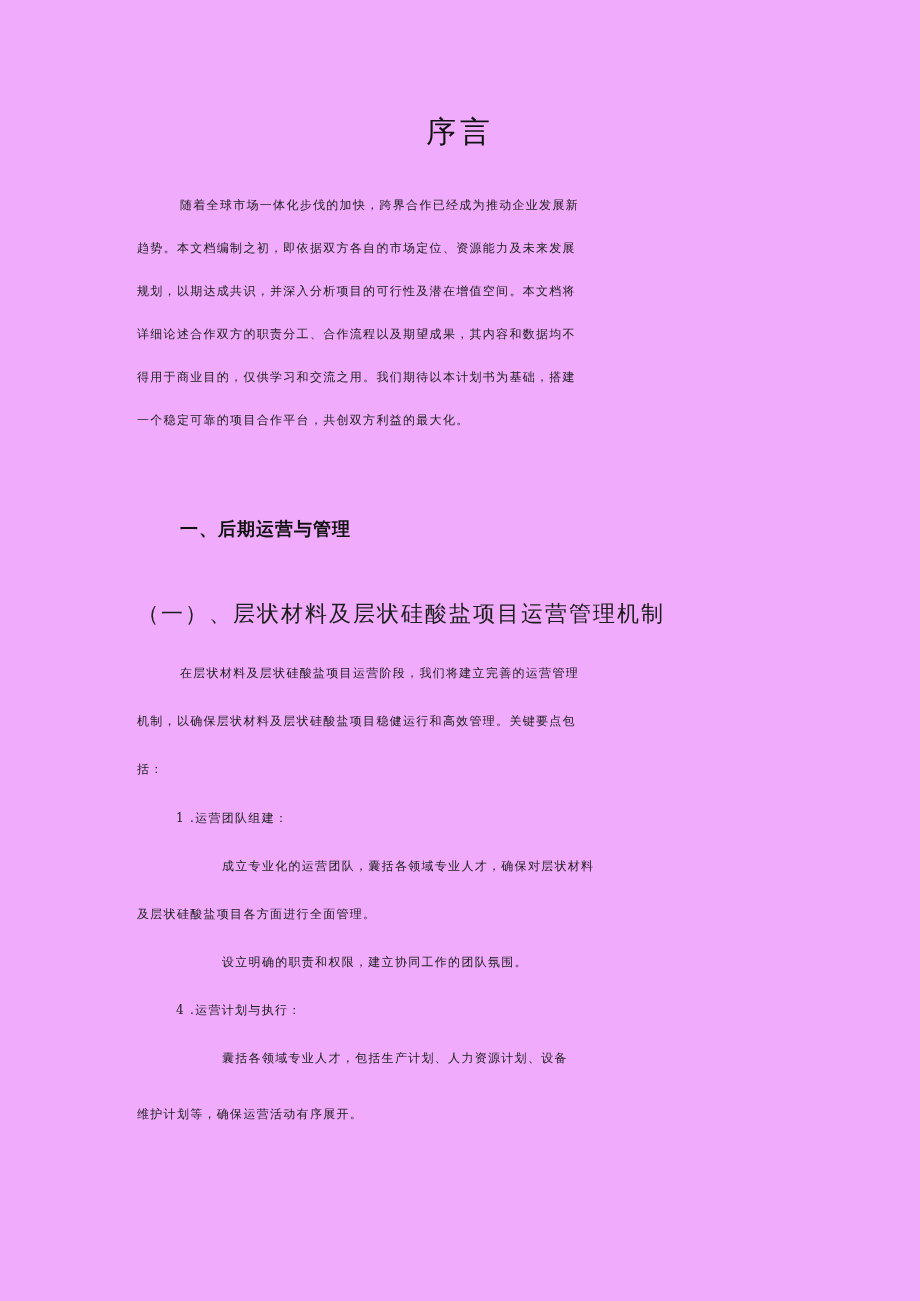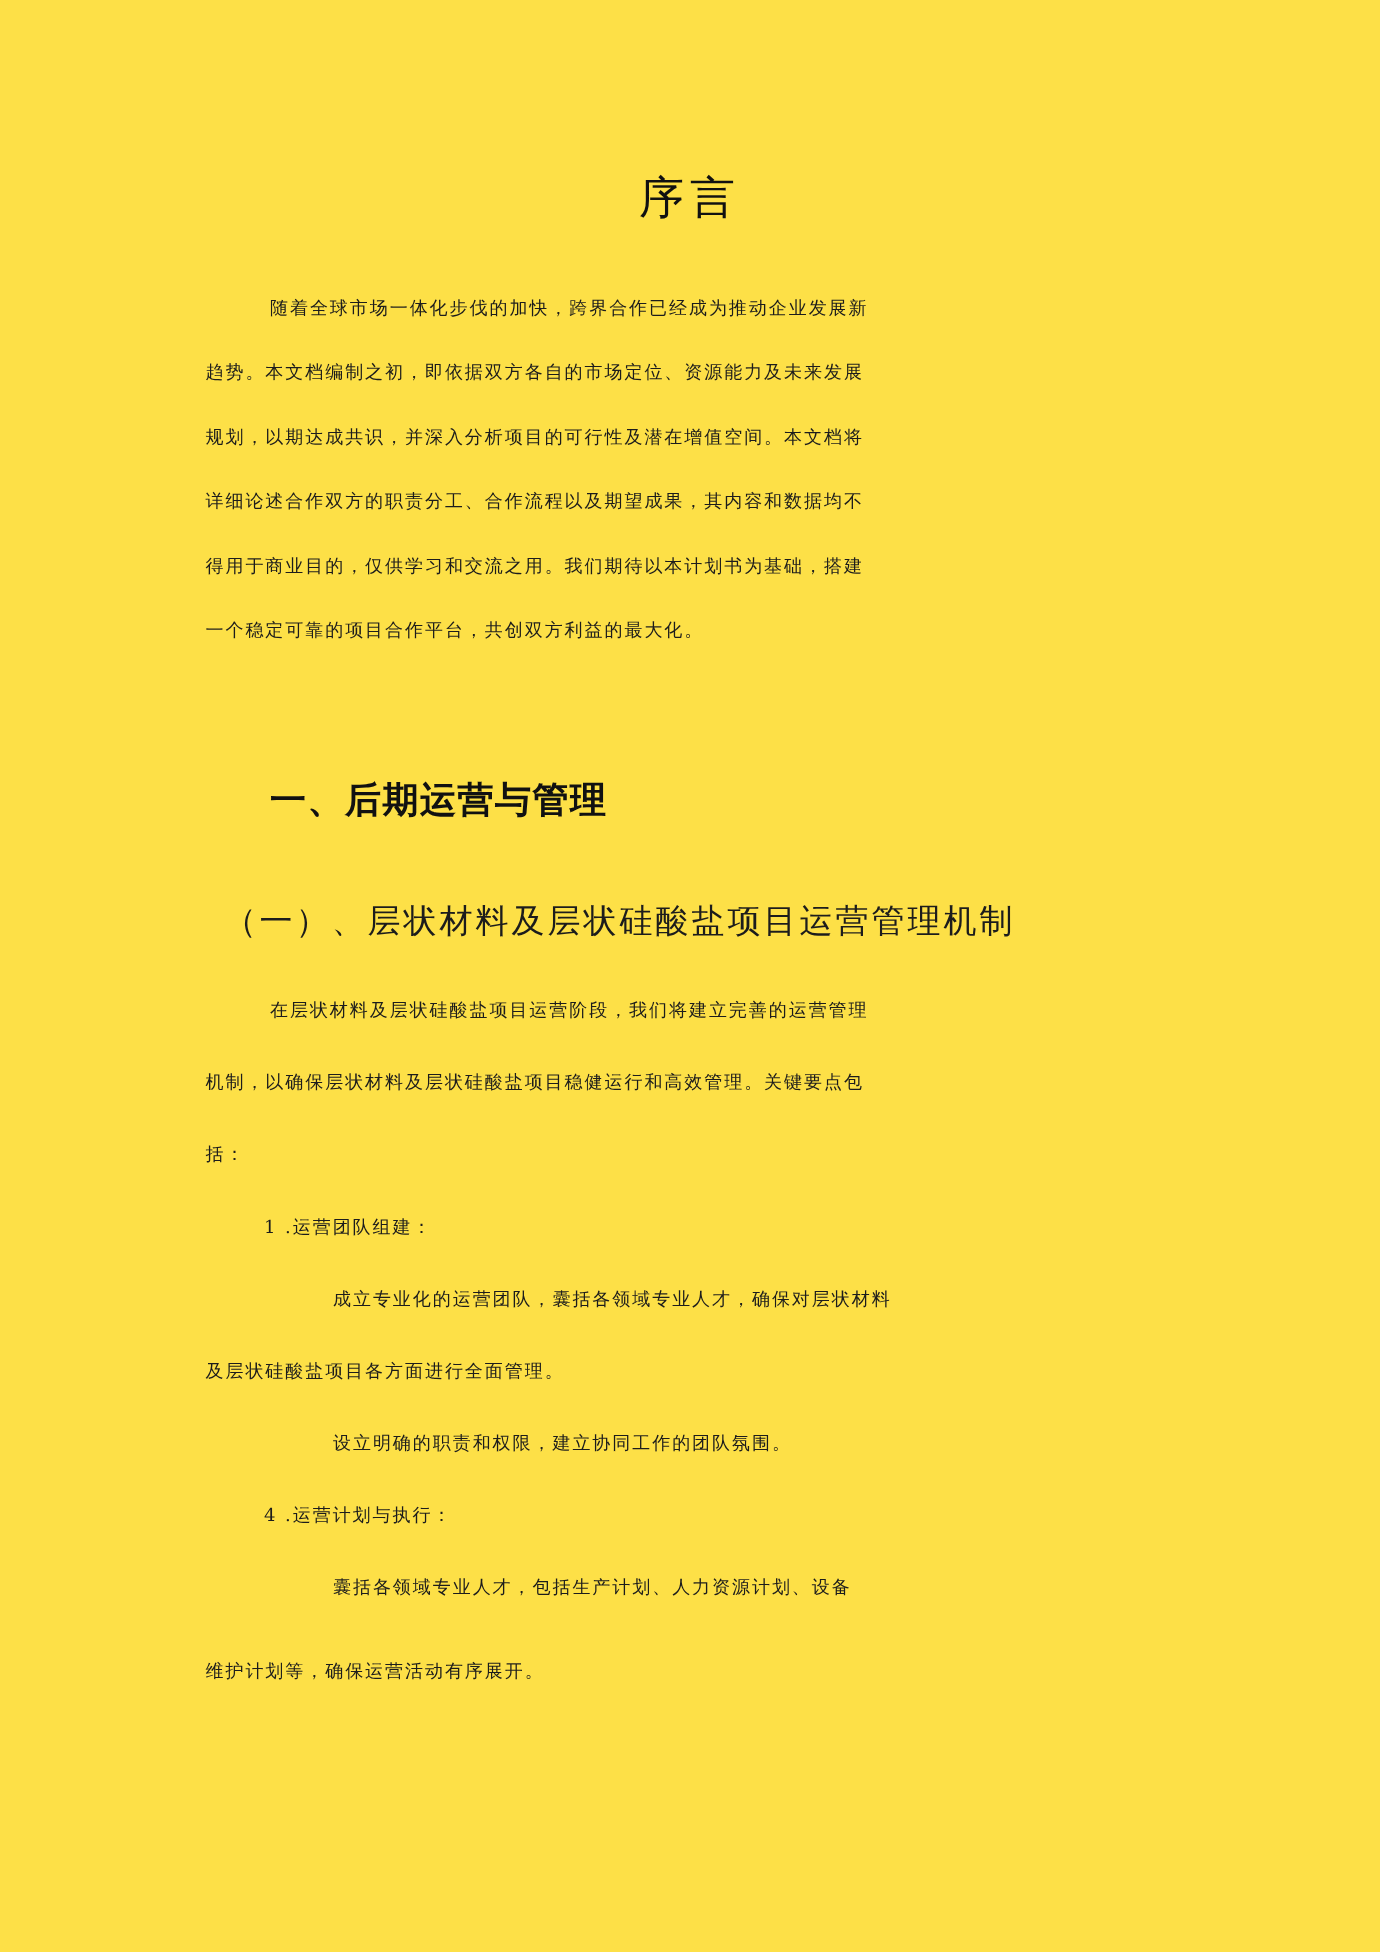--- a/index.html
+++ b/index.html
@@ -1,22 +1,22 @@
 <!DOCTYPE html>
 <html><head>
 <meta charset="utf-8">
 <style>
   html, body { margin: 0; padding: 0; background: #ffffff; }
   body { width: 920px; height: 1301px; position: relative; overflow: hidden;
          font-family: "DejaVu Serif", "Liberation Serif", serif; color: #1a1a1a; }
-  .page { position: absolute; left: 0; top: 0; width: 920px; height: 1301px; background: #fde047; }
+  .page { position: absolute; left: 0; top: 0; width: 920px; height: 1301px; background: #f0abfc; }
   .title { position: absolute; top: 112px; left: 0; width: 920px; text-align: center;
            font-size: 30px; letter-spacing: 4px; color: #111; font-weight: normal; }
   .line { position: absolute; white-space: nowrap; font-size: 12px; letter-spacing: 1.3px; color: #1c1c1c; }
-  .h1 { position: absolute; white-space: nowrap; font-size: 24px; font-weight: bold;
+  .h1 { position: absolute; white-space: nowrap; font-size: 18px; font-weight: bold;
         font-family: "DejaVu Sans", "Liberation Sans", sans-serif; letter-spacing: 1px; color: #111; }
   .h2 { position: absolute; white-space: nowrap; font-size: 22px; letter-spacing: 2px; color: #1c1c1c; }
 </style>
 </head>
 <body>
 
 <div class="page">
 
   <div class="title">序言</div>
 
@@ -24,21 +24,21 @@
     <span class="line" style="left:180px; top:197px;">随着全球市场一体化步伐的加快，跨界合作已经成为推动企业发展新</span>
     <span class="line" style="left:137px; top:240px;">趋势。本文档编制之初，即依据双方各自的市场定位、资源能力及未来发展</span>
     <span class="line" style="left:137px; top:283px;">规划，以期达成共识，并深入分析项目的可行性及潜在增值空间。本文档将</span>
     <span class="line" style="left:137px; top:326px;">详细论述合作双方的职责分工、合作流程以及期望成果，其内容和数据均不</span>
     <span class="line" style="left:137px; top:369px;">得用于商业目的，仅供学习和交流之用。我们期待以本计划书为基础，搭建</span>
     <span class="line" style="left:137px; top:412px;">一个稳定可靠的项目合作平台，共创双方利益的最大化。</span>
   </div>
 
   <div class="h1" style="left:180px; top:517px;">一、后期运营与管理</div>
 
-  <div class="h2" style="left:149px; top:599px;">（一）、层状材料及层状硅酸盐项目运营管理机制</div>
+  <div class="h2" style="left:137px; top:599px;">（一）、层状材料及层状硅酸盐项目运营管理机制</div>
 
   <div>
     <span class="line" style="left:180px; top:665px;">在层状材料及层状硅酸盐项目运营阶段，我们将建立完善的运营管理</span>
     <span class="line" style="left:137px; top:713px;">机制，以确保层状材料及层状硅酸盐项目稳健运行和高效管理。关键要点包</span>
     <span class="line" style="left:137px; top:761px;">括：</span>
   </div>
 
   <div>
     <span class="line" style="left:176px; top:810px;">1 .运营团队组建：</span>
     <span class="line" style="left:222px; top:858px;">成立专业化的运营团队，囊括各领域专业人才，确保对层状材料</span>

